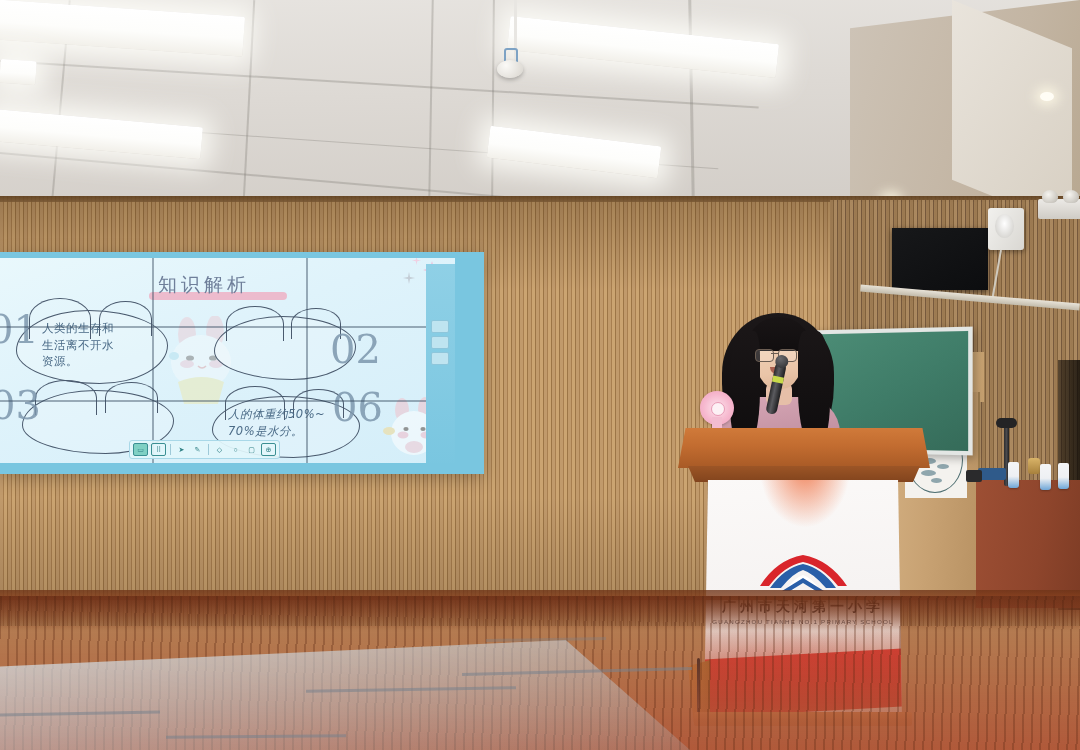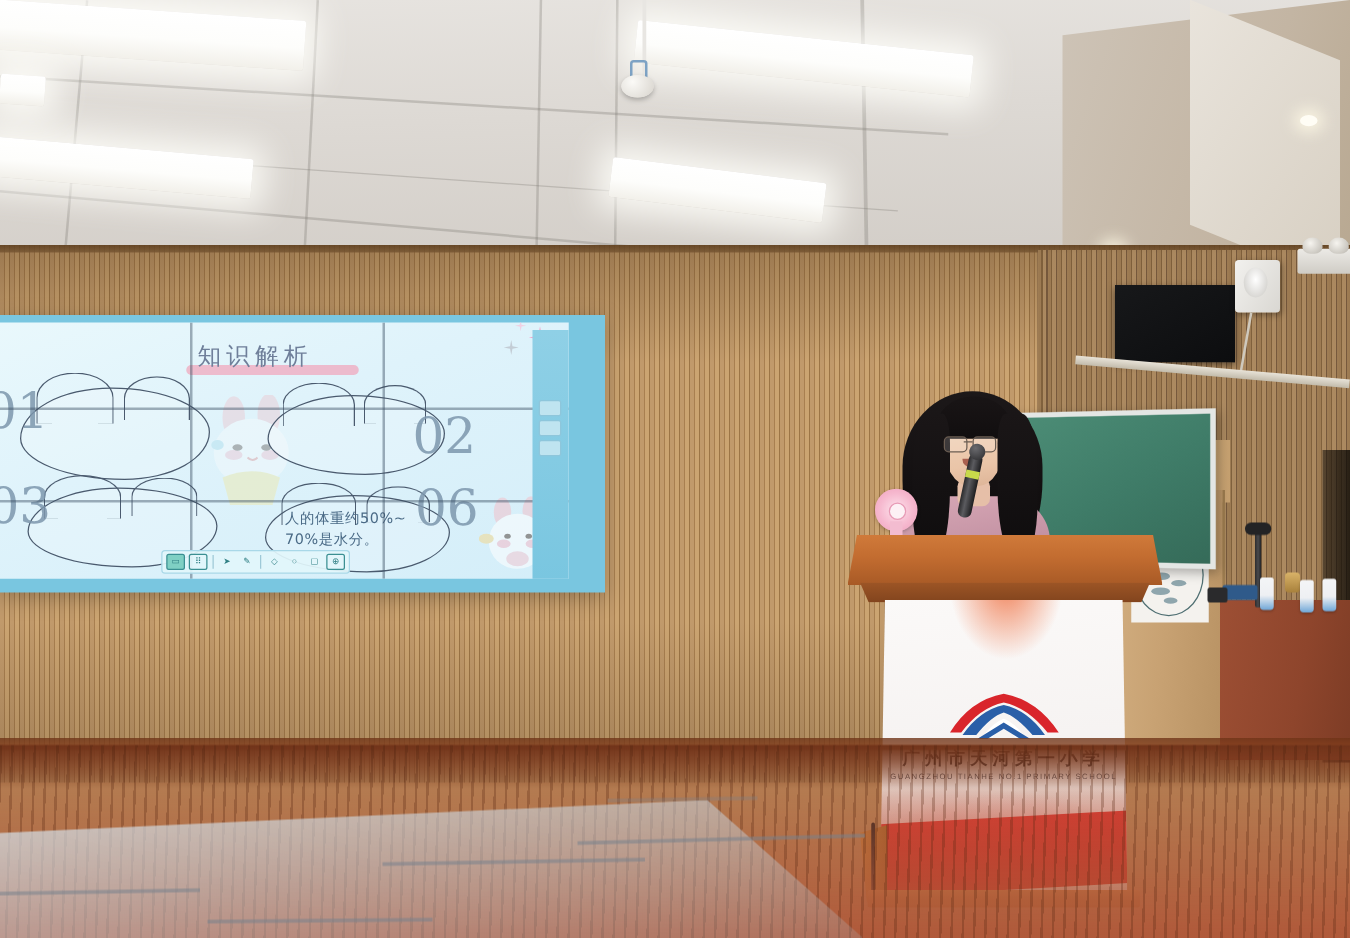--- a/index.html
+++ b/index.html
@@ -491,30 +491,33 @@
         <ellipse cx="43" cy="38" rx="5.5" ry="3.4" fill="#f6bcc9"></ellipse>
         <ellipse cx="23" cy="32" rx="2.6" ry="2" fill="#5a4a42"></ellipse>
         <ellipse cx="40" cy="32" rx="2.6" ry="2" fill="#5a4a42"></ellipse>
         <ellipse cx="31" cy="50" rx="9" ry="6" fill="#f6c9d2"></ellipse>
         <ellipse cx="6" cy="34" rx="6" ry="4" fill="#f3d98f"></ellipse>
         <ellipse cx="56" cy="34" rx="6" ry="4" fill="#f3d98f"></ellipse>
       </svg>
 
       <div class="cloud" style="left:16px;top:52px;width:150px;height:72px;"></div>
       <div class="bignum" style="left:-12px;top:48px;">01</div>
+      <div class="cloud-text" style="left:42px;top:62px;width:118px;">人类的生存和
+生活离不开水
+资源。</div>
 
       <div class="cloud" style="left:214px;top:58px;width:140px;height:62px;"></div>
       <div class="bignum" style="left:330px;top:68px;">02</div>
 
       <div class="cloud" style="left:22px;top:132px;width:150px;height:62px;"></div>
       <div class="bignum" style="left:-10px;top:124px;">03</div>
 
       <div class="cloud" style="left:212px;top:138px;width:146px;height:60px;"></div>
       <div class="bignum" style="left:332px;top:126px;">06</div>
-      <div class="cloud-text" style="left:228px;top:148px;width:118px;">人的体重约50%~
+      <div class="cloud-text" style="left:228px;top:148px;width:118px;font-style:italic;">人的体重约50%~
 70%是水分。</div>
 
       <div class="seam" style="left:152px;top:0;width:2px;height:205px;"></div>
       <div class="seam" style="left:306px;top:0;width:2px;height:205px;"></div>
       <div class="seam" style="left:0;top:68px;width:455px;height:2px;"></div>
       <div class="seam" style="left:0;top:142px;width:455px;height:2px;"></div>
 
       <div class="scr-side">
         <div class="scr-side-btn" style="top:56px;"></div>
         <div class="scr-side-btn" style="top:72px;"></div>

